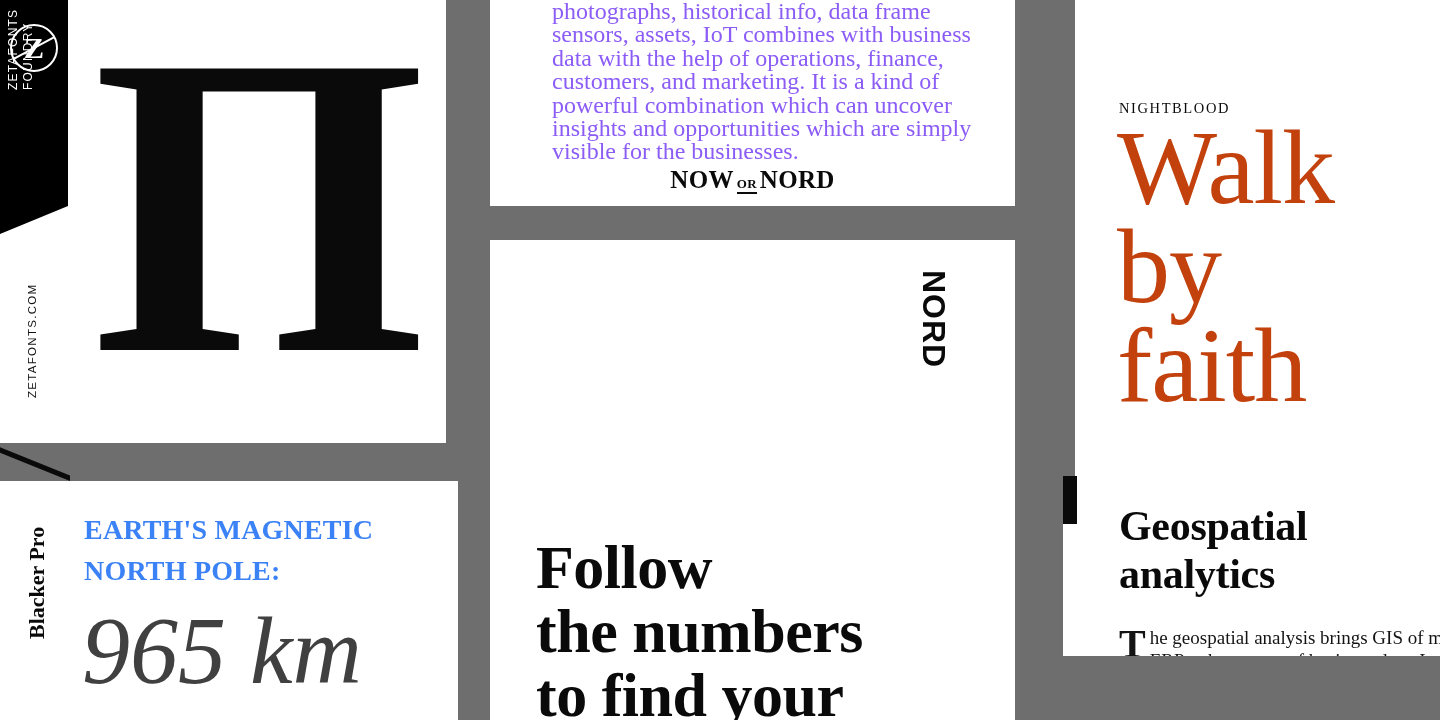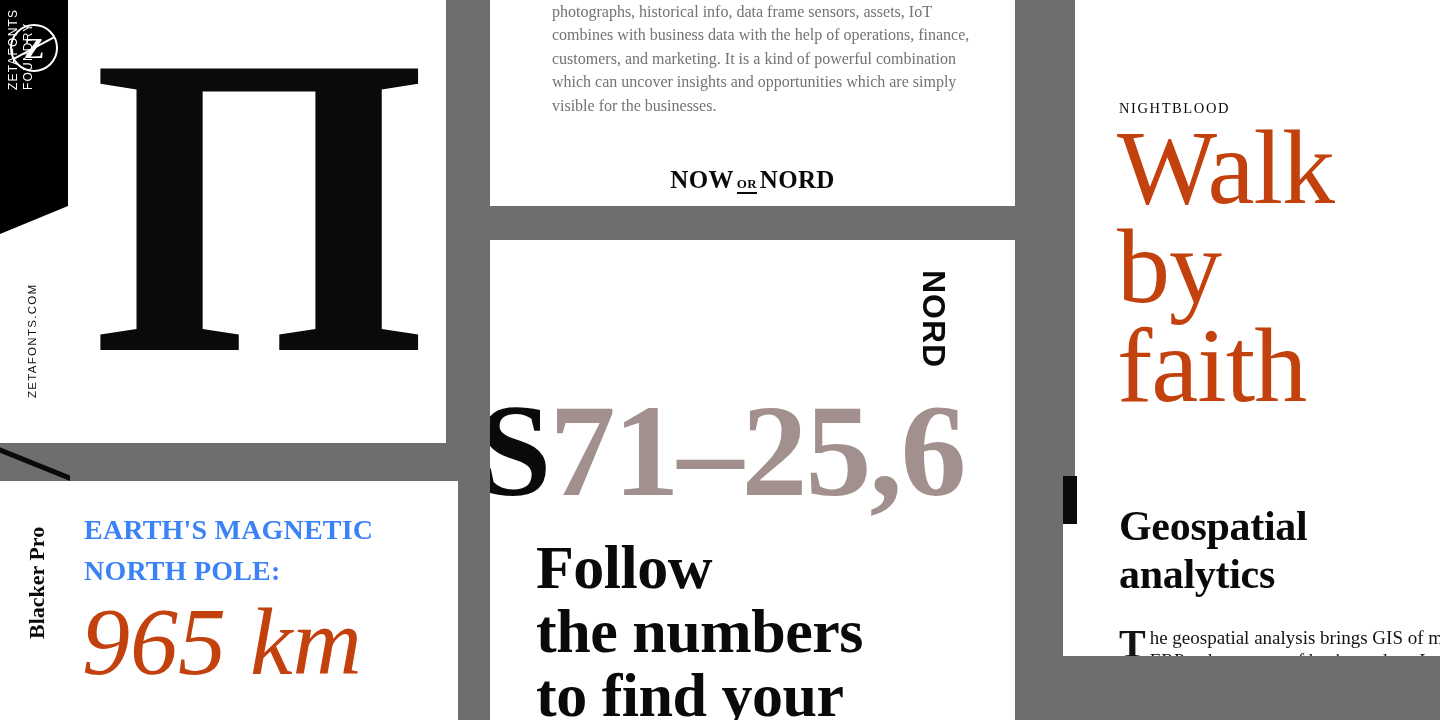--- a/index.html
+++ b/index.html
@@ -122,23 +122,23 @@
     width: 525px;
     height: 298px;
     padding: 0;
   }
   #iot-body {
     position: absolute;
     left: 62px;
     top: 92px;
     width: 420px;
     font-family: "Liberation Serif", serif;
-    font-size: 16px;
+    font-size: 24px;
     line-height: 23.4px;
-    color: #737373;
+    color: #8b5cf6;
   }
   #iot-tagline {
     position: absolute;
     left: 0;
     top: 258px;
     width: 100%;
     text-align: center;
     font-family: "Liberation Serif", serif;
     font-size: 25px;
     font-weight: 700;
@@ -237,25 +237,25 @@
     font-size: 28px;
     font-weight: 700;
     line-height: 41px;
     letter-spacing: 0.2px;
     color: #3b82f6;
     white-space: pre-line;
   }
   #pole-value {
     position: absolute;
     left: 82px;
-    top: 113px;
+    top: 122px;
     font-family: "Liberation Serif", serif;
     font-style: italic;
     font-size: 96px;
-    color: #c2410c;
+    color: #404040;
     line-height: 1;
   }
   #pole-slash {
     position: absolute;
     left: 0;
     top: 440px;
     width: 70px;
     height: 44px;
     overflow: hidden;
     z-index: 4;
@@ -366,23 +366,20 @@
 
   <div class="panel" id="panel-iot">
     <div id="iot-body">photographs, historical info, data frame sensors, assets, IoT combines with business data with the help of operations, finance, customers, and marketing. It is a kind of powerful combination which can uncover insights and opportunities which are simply visible for the businesses.</div>
     <div id="iot-tagline">
       <span>NOW</span><span class="small-or">OR</span><span>NORD</span>
     </div>
   </div>
 
   <div class="panel" id="panel-coords">
     <div id="coord-nord">NORD</div>
-    <div id="coord-line2">
-      <span>S</span><span class="muted">71–25,6</span>
-    </div>
     <div id="follow-block">Follow
 the numbers
 to find your</div>
   </div>
 
   <div class="panel" id="panel-pole">
     <div id="blacker-label">Blacker Pro</div>
     <div id="pole-title">EARTH'S MAGNETIC
 NORTH POLE:</div>
     <div id="pole-value">965 km</div>

